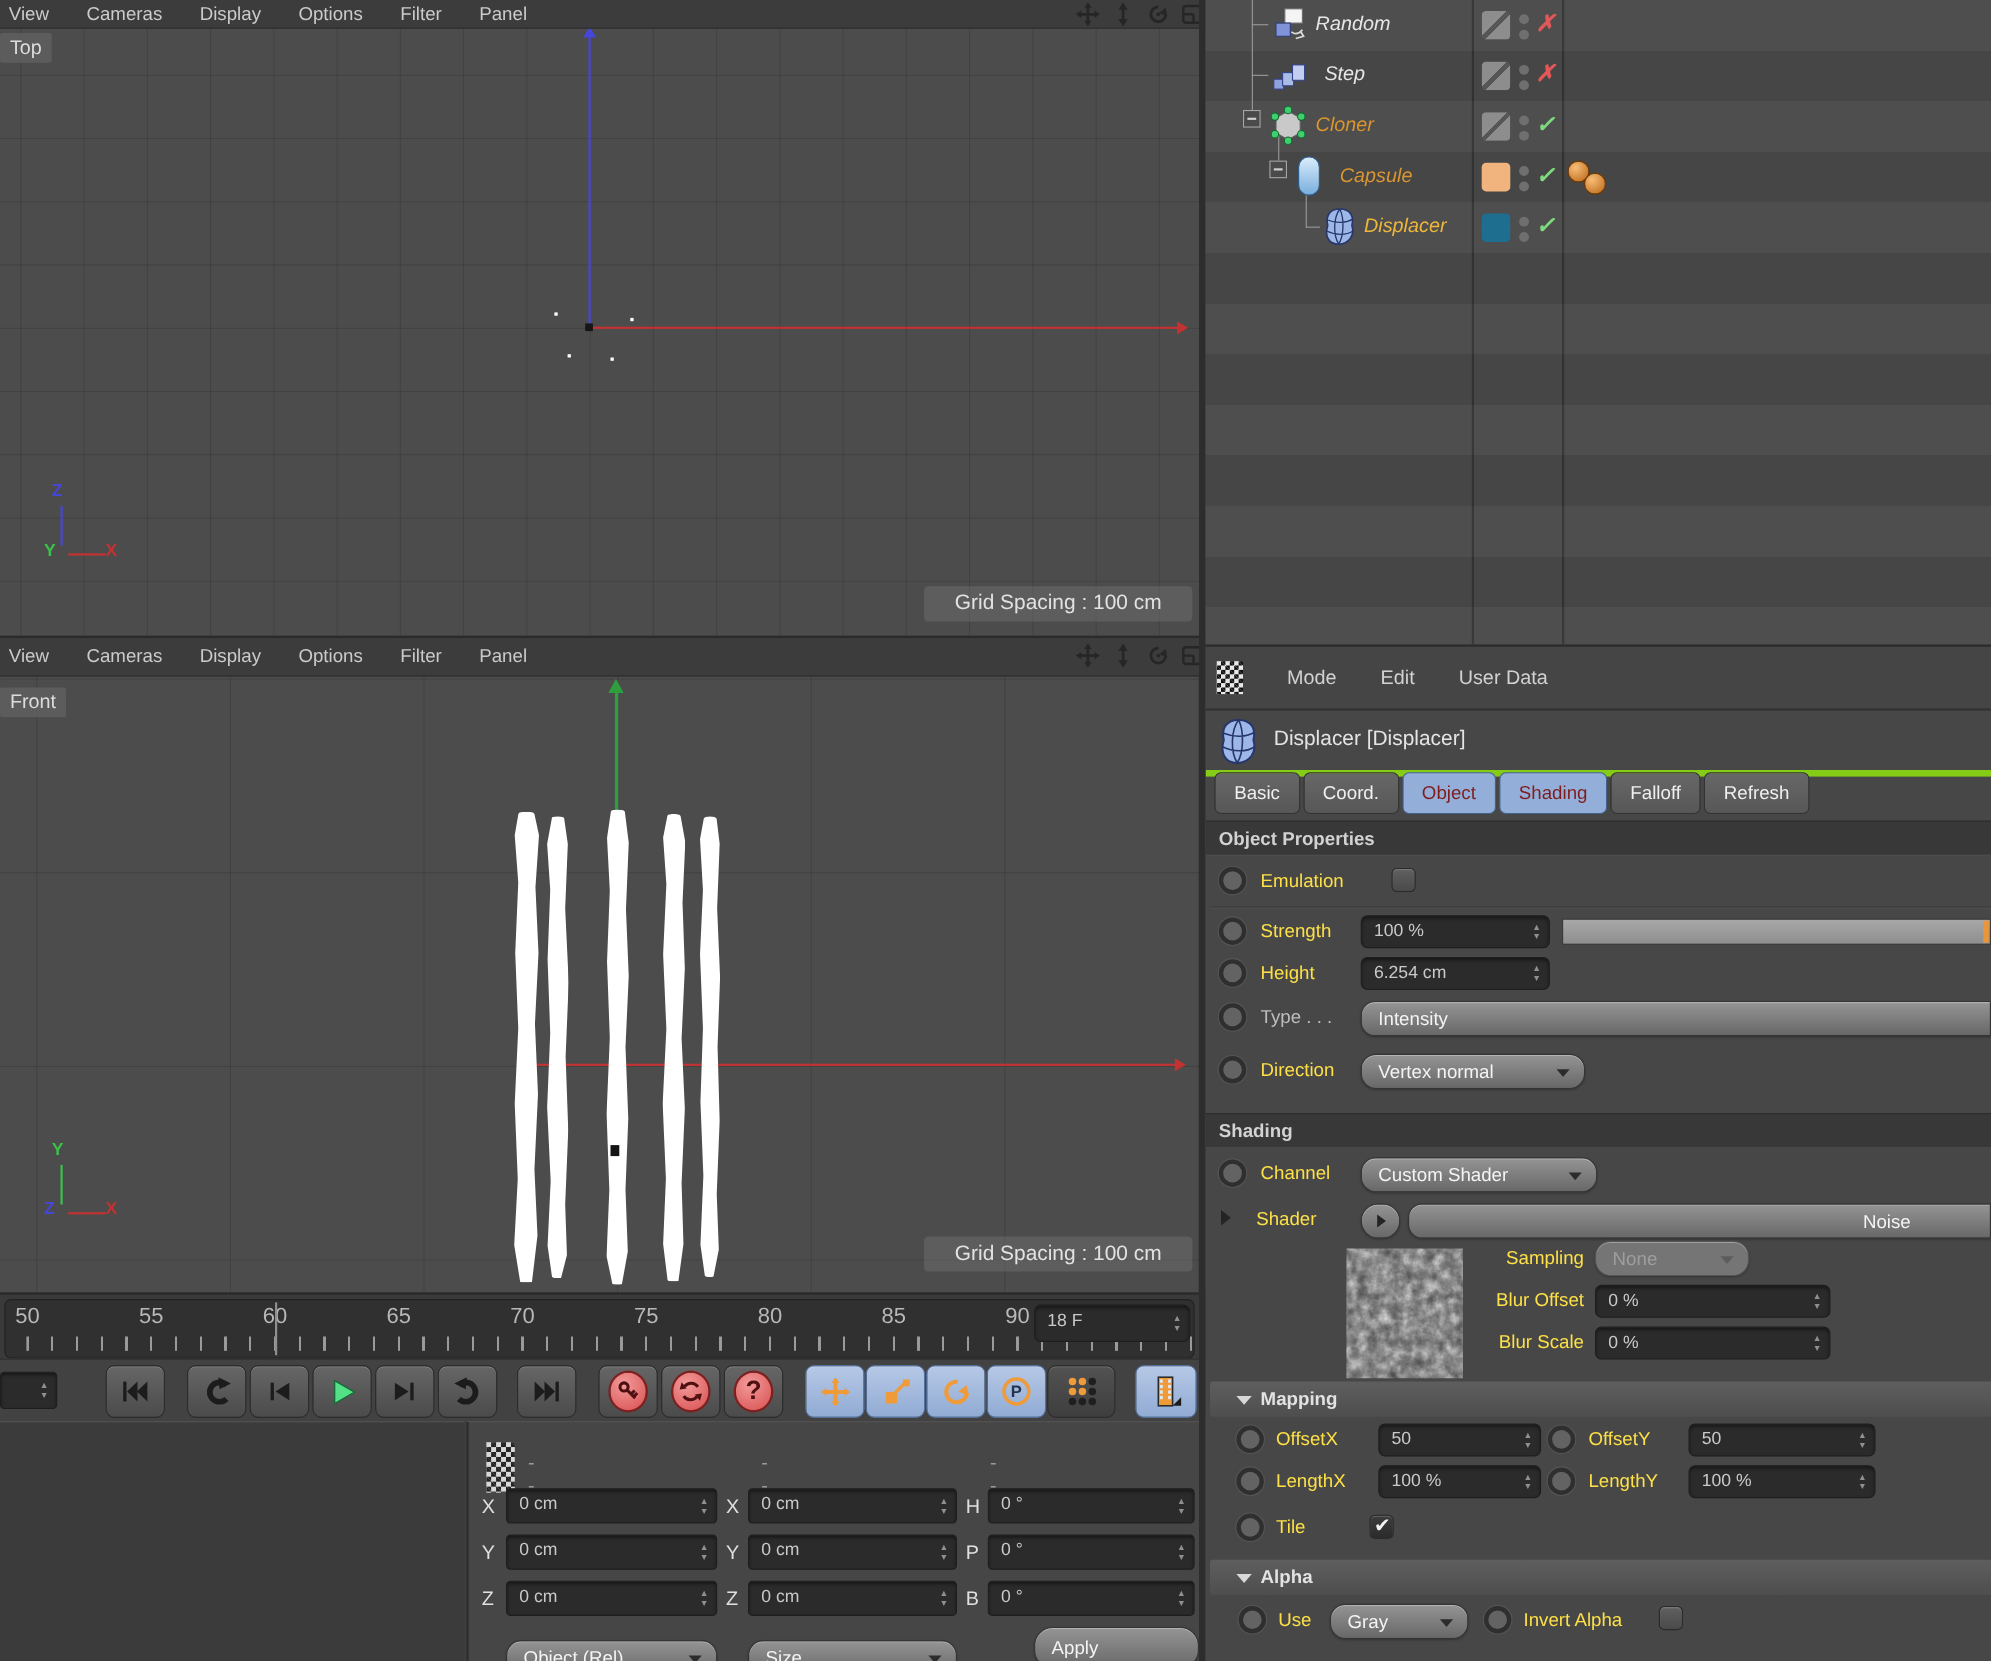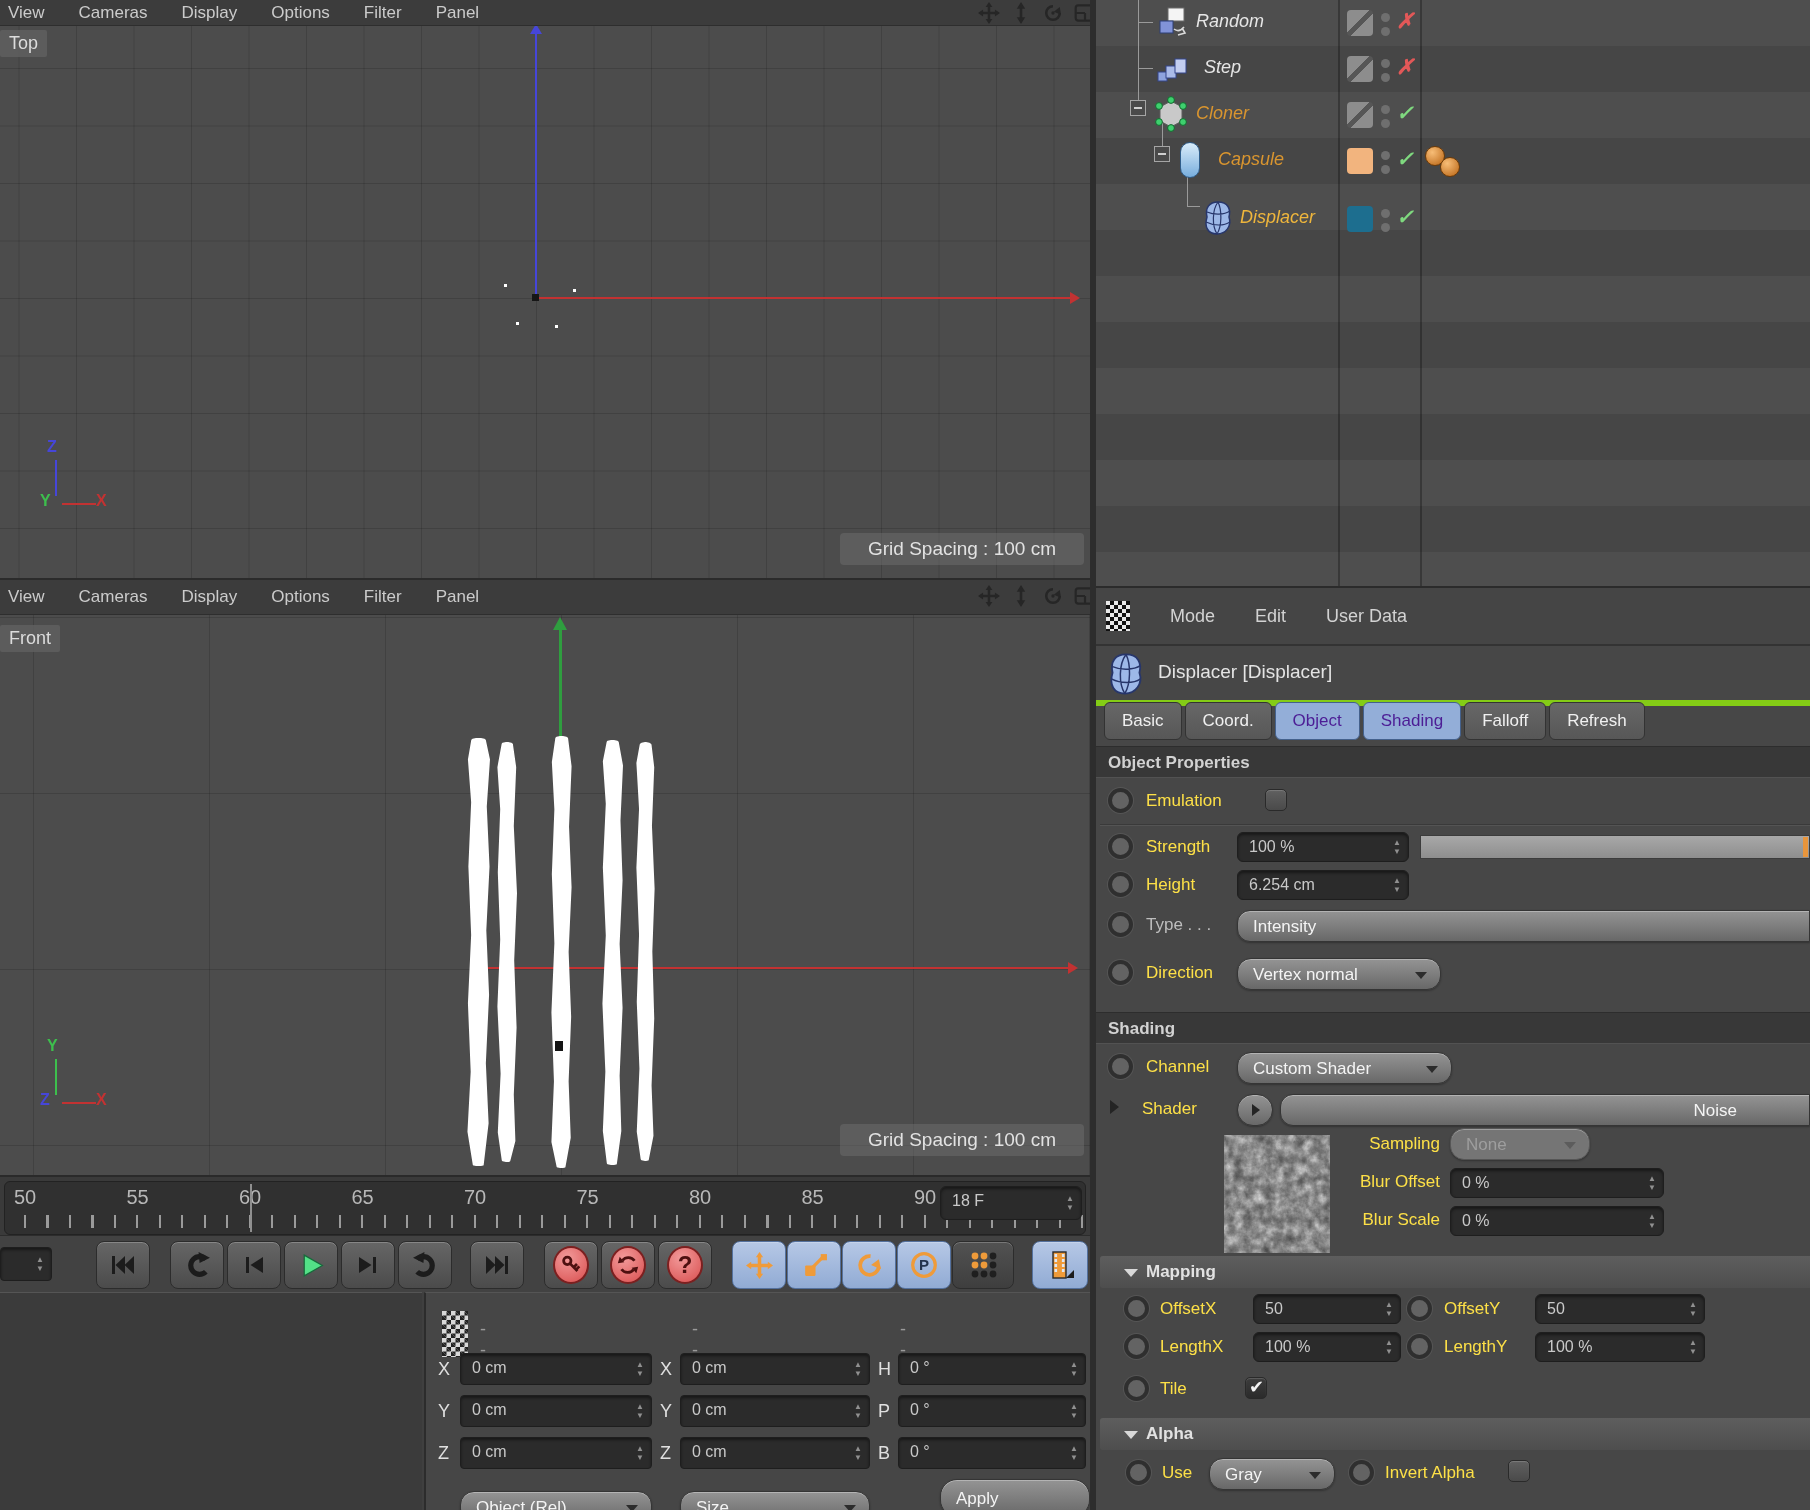--- a/index.html
+++ b/index.html
@@ -48,21 +48,21 @@
   .am-menubar .mi{font-size:18px;color:#d2d2d2;}
   .checker{width:24px;height:30px;margin:0 24px 0 10px;
      background-image:linear-gradient(45deg,#111 25%,transparent 25%,transparent 75%,#111 75%),
                       linear-gradient(45deg,#111 25%,#e8e8e8 25%,#e8e8e8 75%,#111 75%);
      background-size:8px 8px;background-position:0 0,4px 4px;}
   .am-title{position:absolute;left:0;top:58px;width:714px;height:54px;border-bottom:6px solid #84cc16;}
   .am-title .t{position:absolute;left:62px;top:15px;font-size:19px;color:#e4e4e4;}
   .tabs{position:absolute;left:8px;top:114px;height:40px;display:flex;column-gap:3px;}
   .tab{height:36px;padding:0 17px;border-radius:6px;background:linear-gradient(#676767,#575757);
        border:1px solid #333;color:#f0f0f0;font-size:17px;line-height:36px;}
-  .tab.active{background:#93aed8;color:#4c1d95;border-color:#44618c;}
+  .tab.active{background:#93aed8;color:#7f1d1d;border-color:#44618c;}
   .sechdr{position:absolute;left:0;width:714px;height:32px;background:#383838;border-top:1px solid #2d2d2d;
           border-bottom:1px solid #525252;color:#d2d2d2;font-weight:bold;font-size:17px;line-height:32px;padding-left:12px;box-sizing:border-box;}
   .subhdr{position:absolute;left:4px;width:710px;height:32px;background:linear-gradient(#5e5e5e,#4e4e4e);
           border-radius:3px 0 0 3px;color:#e2e2e2;font-weight:bold;font-size:17px;line-height:32px;padding-left:46px;box-sizing:border-box;}
   .subhdr::before{content:"";position:absolute;left:24px;top:13px;width:0;height:0;
           border-left:7px solid transparent;border-right:7px solid transparent;border-top:8px solid #d8d8d8;}
   .circ{position:absolute;width:25px;height:25px;border-radius:50%;background:#636363;
         border:4px solid #2f2f2f;box-sizing:border-box;box-shadow:0 0 0 1px #555;}
   .albl{position:absolute;font-size:17px;color:#fde047;white-space:nowrap;}
   .fld{position:absolute;height:30px;background:#2b2b2b;border:1px solid #1e1e1e;border-radius:6px;
@@ -519,21 +519,21 @@
       <div class="swatch" style="left:251px;background:#F2B47E;"></div>
       <div class="vdots" style="left:285px;top:13px;">
           <span></span>
           <span></span>
         </div>
       <span class="mark green" style="left:296px;">✓</span>
       <div class="sphere" style="left:329px;top:8px;"></div>
       <div class="sphere" style="left:344px;top:19px;"></div>
     </div>
 
-    <div class="om-row act" style="top:196px;">
+    <div class="om-row act" style="top:184px;">
       <svg class="abs" style="left:106px;top:4px;" width="32" height="36" viewBox="0 0 32 36">
           <path d="M16 2 C26 2 29 9 27 17 C30 26 24 34 15 34 C6 34 2 27 5 17 C3 8 7 2 16 2Z" fill="#9db8e8" stroke="#27366b" stroke-width="1.5"></path>
           <path d="M16 2 C20 10 20 26 15 34 M16 2 C10 10 10 26 15 34 M5 12 C12 15 22 15 28 11 M4 22 C12 26 22 26 28 22" fill="none" stroke="#27366b" stroke-width="1.2"></path>
         </svg>
       <span class="om-name" style="left:144px;">Displacer</span>
       <div class="swatch" style="left:251px;background:#1D6E8F;"></div>
       <div class="vdots" style="left:285px;top:13px;">
           <span></span>
           <span></span>
         </div>

